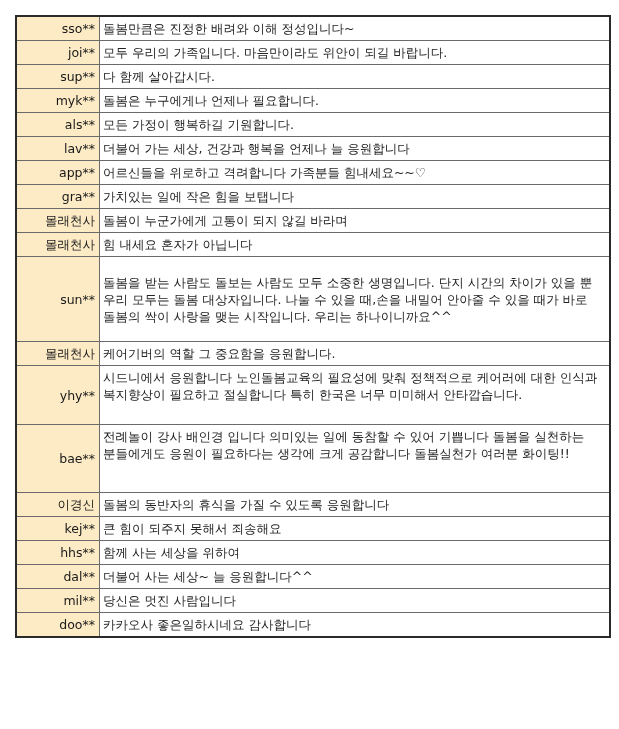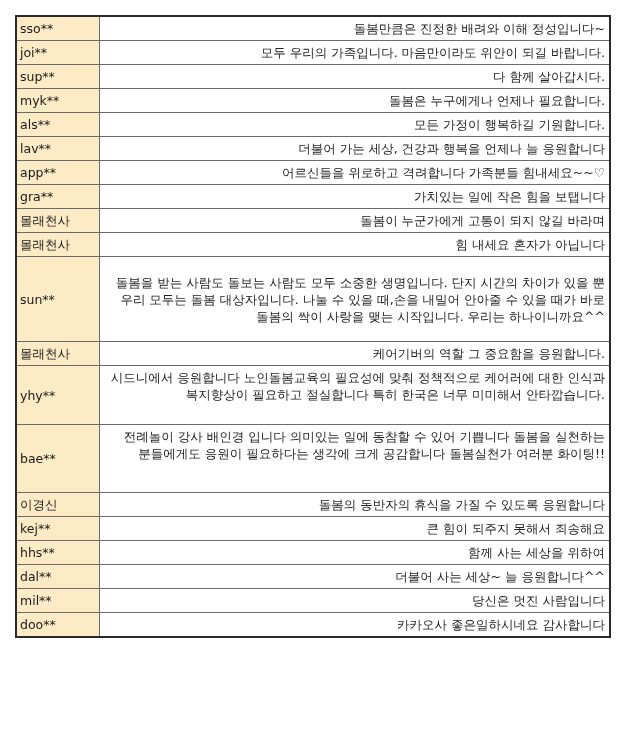--- a/index.html
+++ b/index.html
@@ -12,25 +12,25 @@
     table-layout: fixed;
   }
   .msg-table td {
     border: 1px solid #6a6a6a;
     font-size: 12.5px; line-height: 17px; color: #222;
     padding: 3px 4px 3px 3px;
     height: 17px;
     vertical-align: middle;
   }
   .msg-table td.name {
-    width: 75px; text-align: left; background: #fdebc6;
+    width: 75px; text-align: right; background: #fdebc6;
     font-size: 12.5px; color: #1a1a1a;
     border-left: 2px solid #2a2a2a;
   }
-  .msg-table td.msg { background: #ffffff; text-align: right; word-break: keep-all; }
+  .msg-table td.msg { background: #ffffff; text-align: left; word-break: keep-all; }
   .msg-table tr.tall-3 td { height: 78px; }
   .msg-table tr.tall-yhy td { height: 52px; vertical-align: top; }
   .msg-table tr.tall-yhy td.name { vertical-align: middle; }
   .msg-table tr.tall-bae td { height: 61px; vertical-align: top; }
   .msg-table tr.tall-bae td.name { vertical-align: middle; }
   .msg-table tr.tall-3 td.msg { vertical-align: middle; margin-top: 16px; }
 </style>
 </head>
 <body>
 

